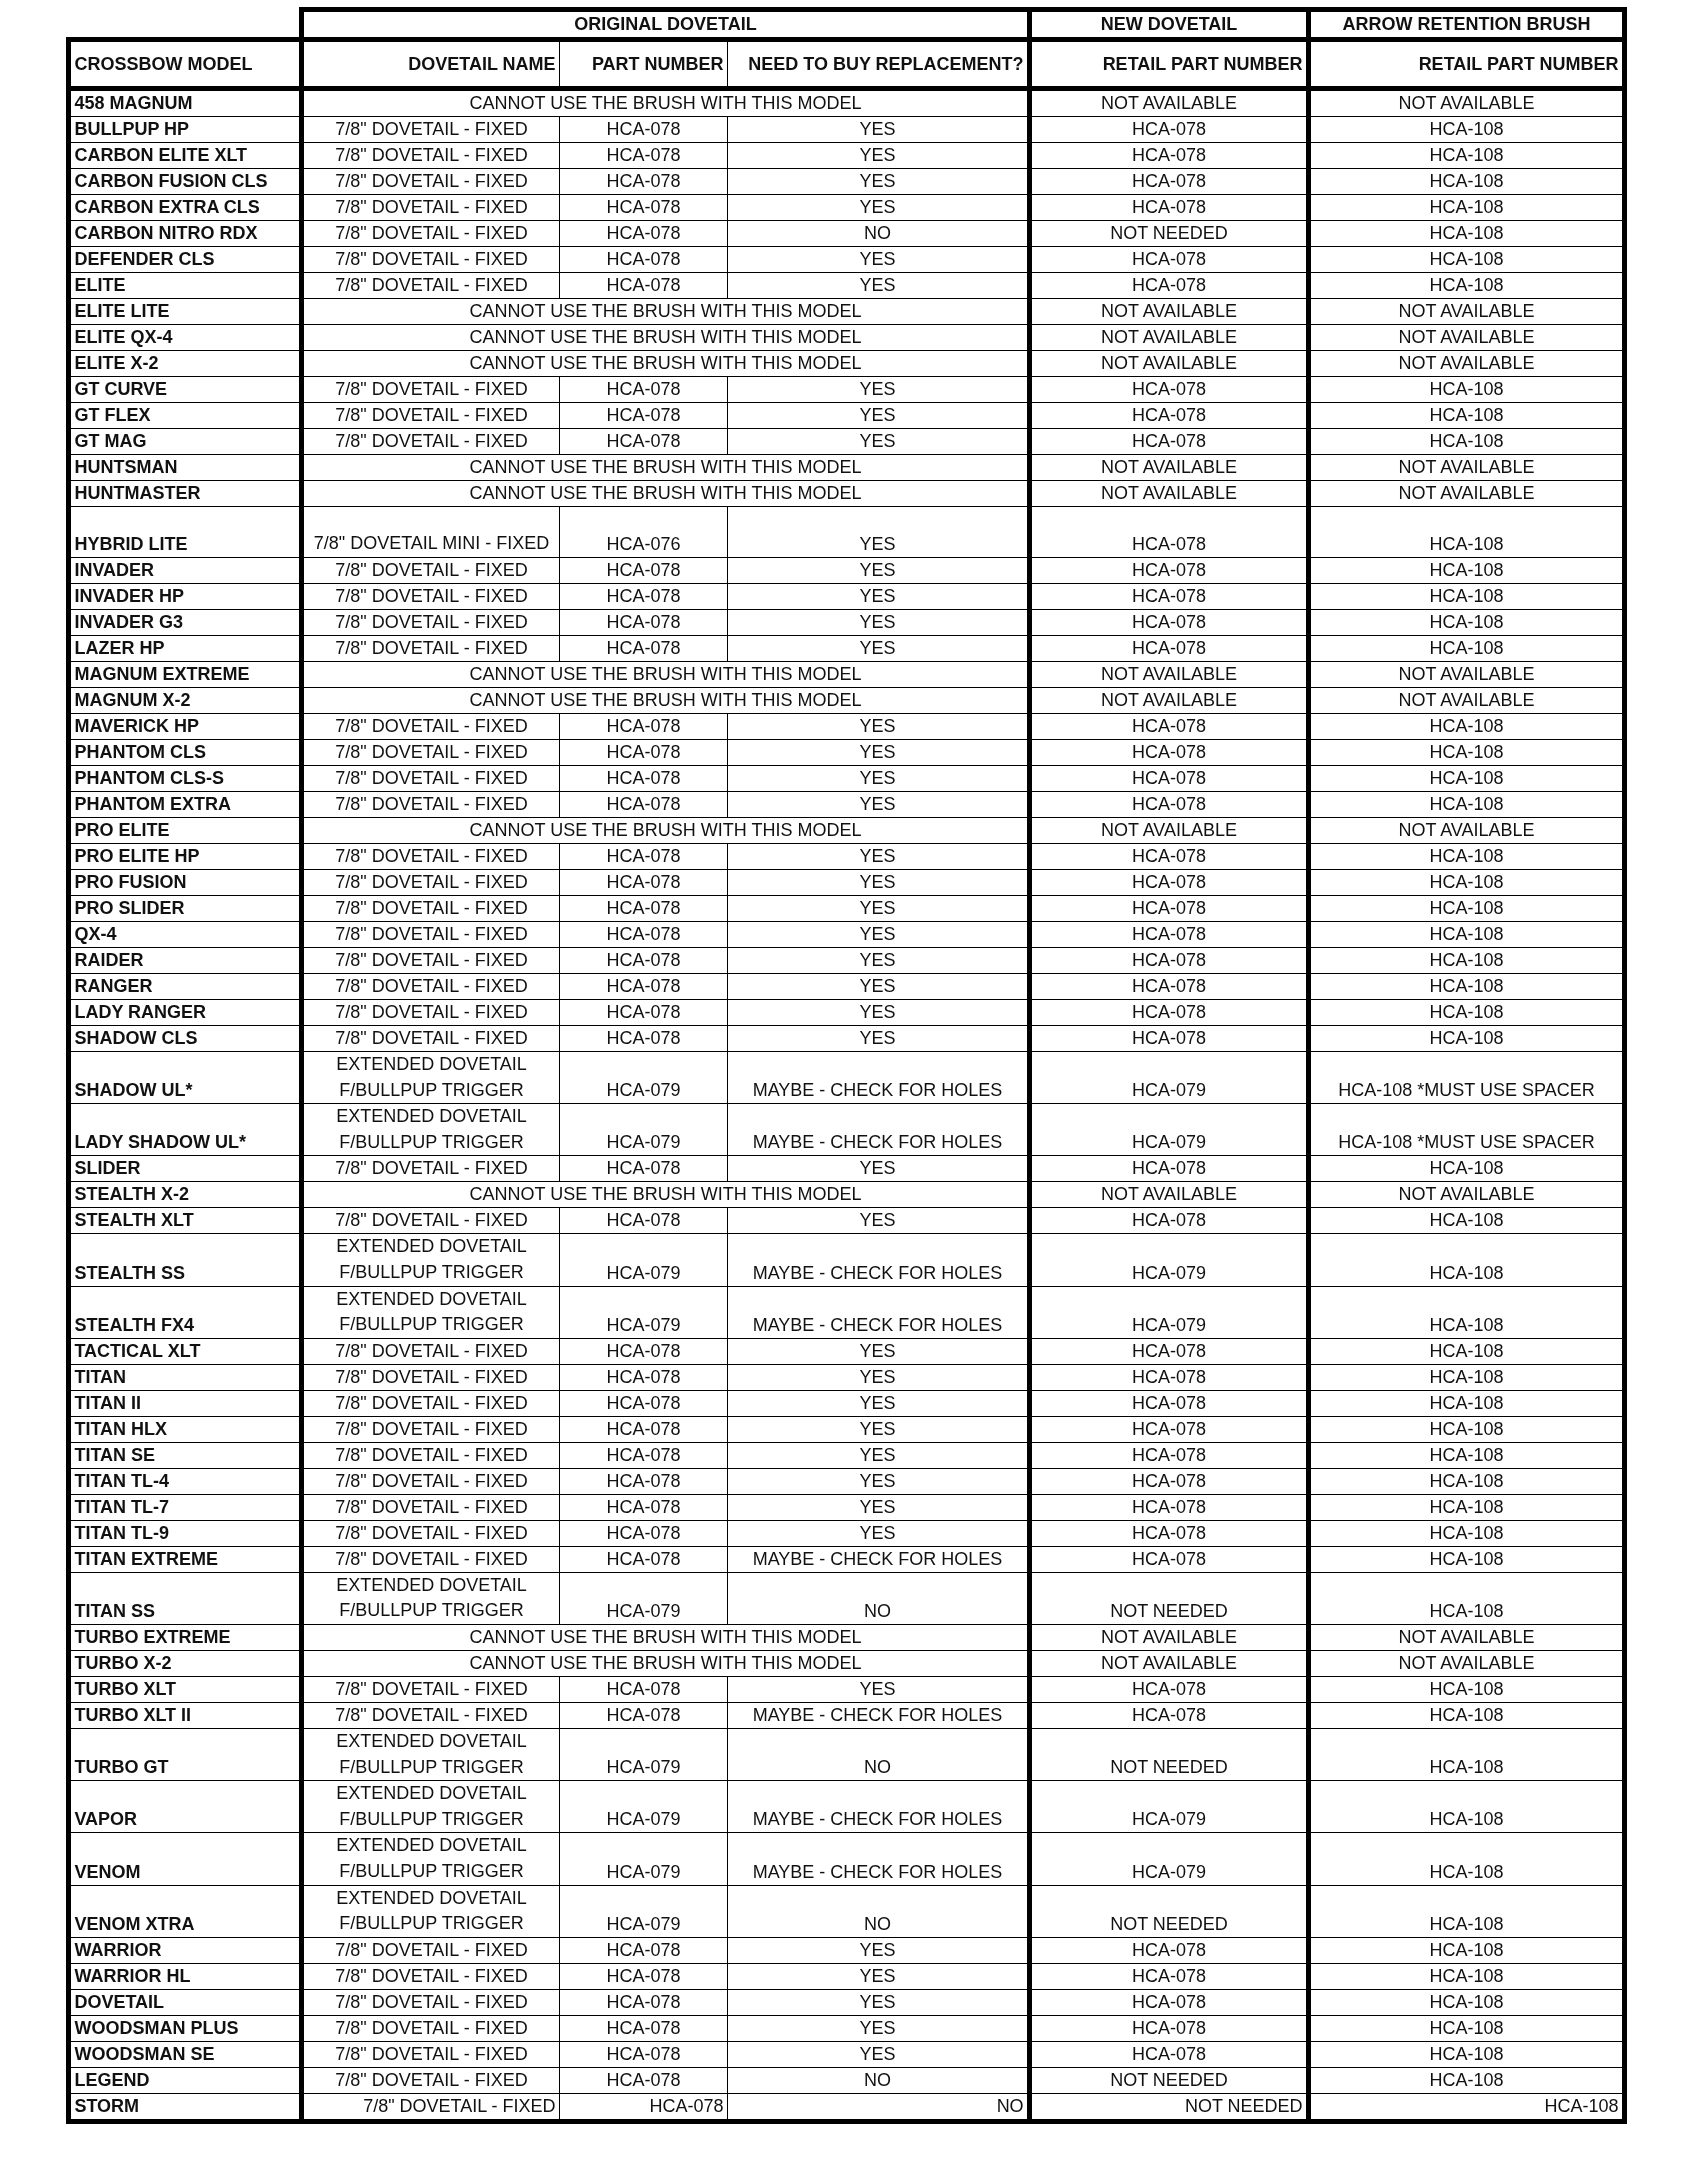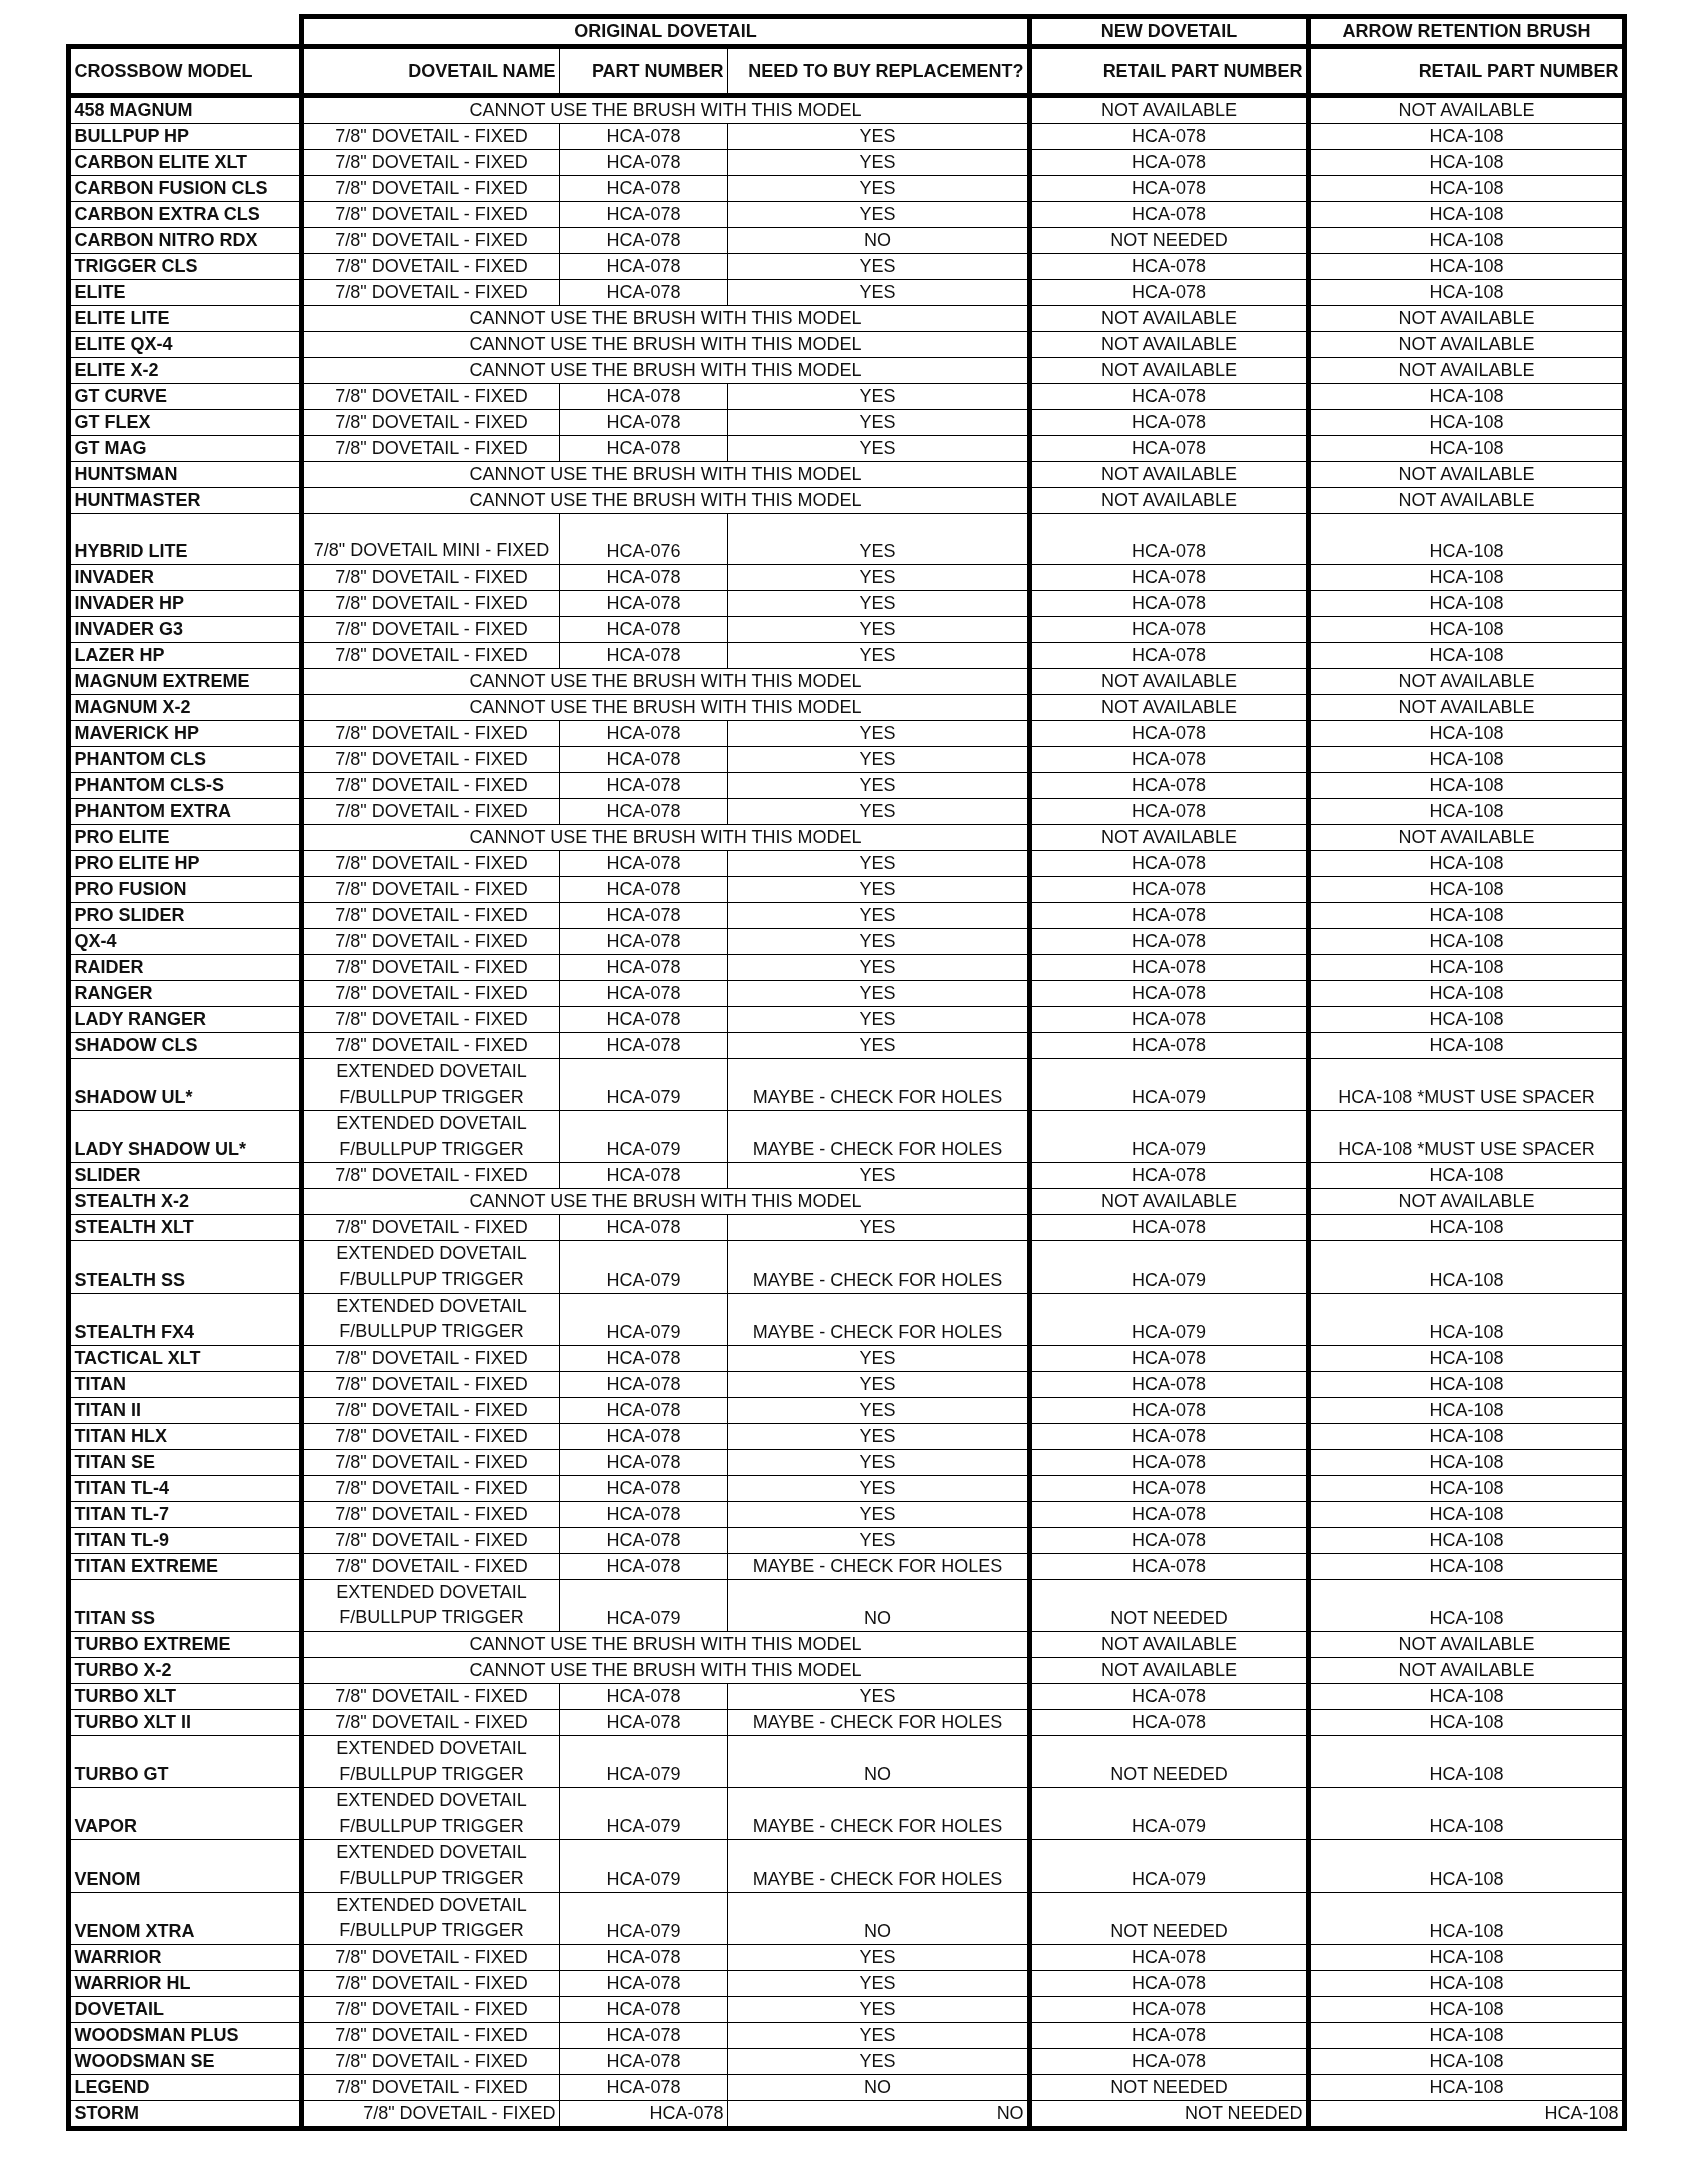--- a/index.html
+++ b/index.html
@@ -1,18 +1,18 @@
 <!DOCTYPE html>
 <html style="font-size:13.6px"><head>
 <meta charset="utf-8">
 <style>
   html, body { margin: 0; padding: 0; background: #ffffff; }
   body { width: 1685px; height: 2181px; position: relative; overflow: hidden;
          font-family: "Liberation Sans", "DejaVu Sans", sans-serif; color: #111; }
-  .sheet { position: absolute; left: 66px; top: 14px; width: 1556px; }
+  .sheet { position: absolute; left: 66px; top: 7px; width: 1556px; }
   table { border-collapse: collapse; table-layout: fixed; width: 1556px; }
   td, th { padding: 0 3.4px; font-size: 18px; line-height: 25px; text-align: center;
            vertical-align: bottom; border-top: 1.7px solid #000; border-bottom: 1.7px solid #000;
            white-space: nowrap; overflow: hidden; }
   th { font-weight: bold; }
   col.c-model { width: 233px; }
   col.c-name  { width: 258px; }
   col.c-part  { width: 168px; }
   col.c-need  { width: 302px; }
   col.c-new   { width: 279px; }
@@ -105,21 +105,21 @@
         </tr>
         <tr class="r1">
           <td class="model b-l6 b-r6">CARBON NITRO RDX</td>
           <td class=""><span>7/8" DOVETAIL - FIXED</span></td>
           <td class="b-l1">HCA-078</td>
           <td class="b-l1 b-r6">NO</td>
           <td class="b-r6">NOT NEEDED</td>
           <td class="b-r6">HCA-108</td>
         </tr>
         <tr class="r1">
-          <td class="model b-l6 b-r6">TRIGGER CLS</td>
+          <td class="model b-l6 b-r6">DEFENDER CLS</td>
           <td class=""><span>7/8" DOVETAIL - FIXED</span></td>
           <td class="b-l1">HCA-078</td>
           <td class="b-l1 b-r6">YES</td>
           <td class="b-r6">HCA-078</td>
           <td class="b-r6">HCA-108</td>
         </tr>
         <tr class="r1">
           <td class="model b-l6 b-r6">ELITE</td>
           <td class=""><span>7/8" DOVETAIL - FIXED</span></td>
           <td class="b-l1">HCA-078</td>

